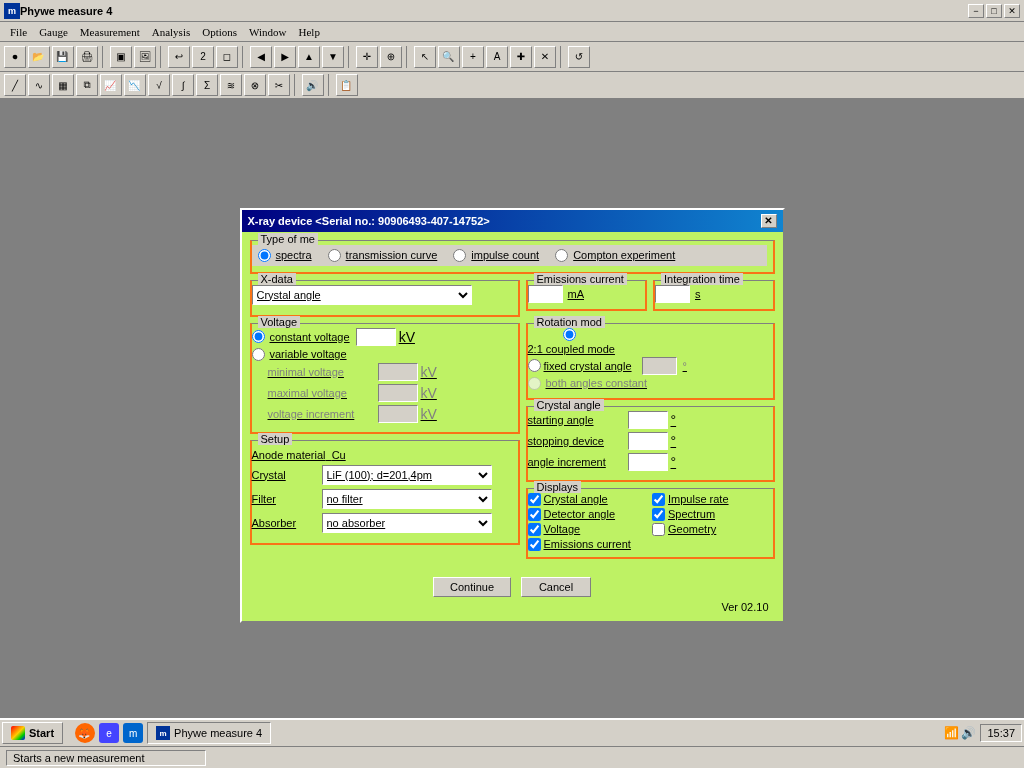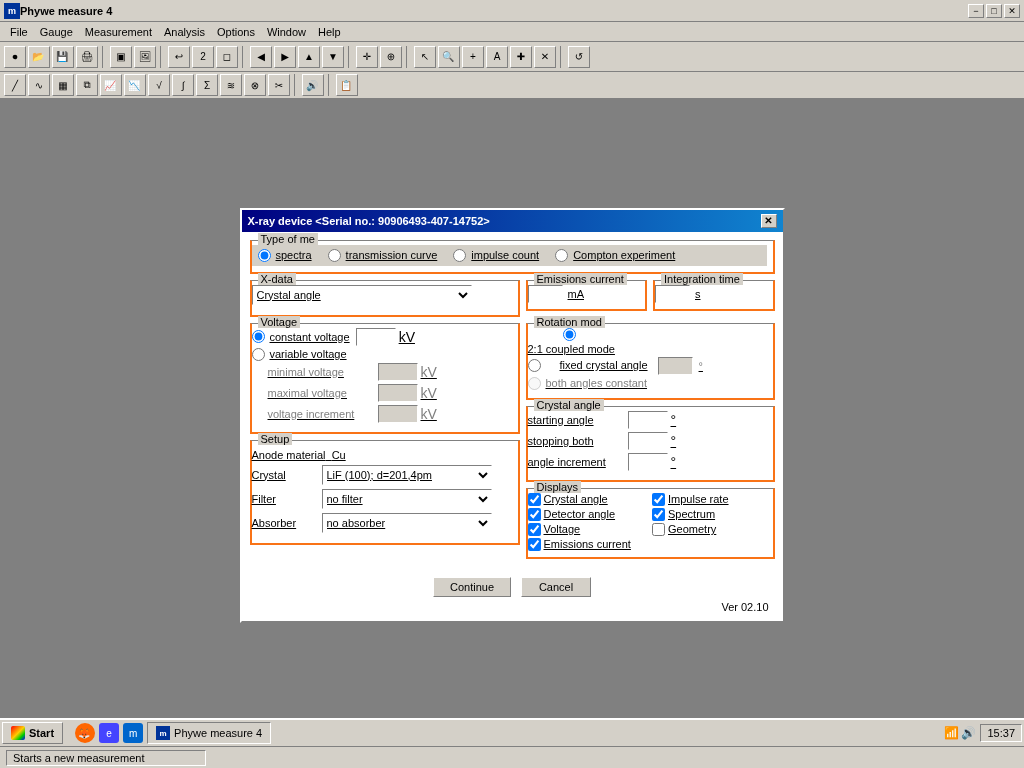--- a/index.html
+++ b/index.html
@@ -58,20 +58,21 @@
     }
 
     
     .menubar {
       background: #d4d0c8;
       height: 20px;
       display: flex;
       align-items: center;
       padding: 0 4px;
       border-bottom: 1px solid #808080;
+      font-family: Liberation Serif, serif;
     }
     .menu-item {
       padding: 2px 6px;
       font-size: 11px;
       cursor: pointer;
     }
 
     
     .toolbar {
       background: #d4d0c8;
@@ -117,21 +118,21 @@
       left: 0;
       right: 0;
       bottom: 40px;
       display: flex;
       align-items: center;
       justify-content: center;
     }
 
     
     .dialog {
-      background: #ffffff;
+      background: #bef264;
       border: 2px solid;
       border-top-color: #ffffff;
       border-left-color: #ffffff;
       border-right-color: #808080;
       border-bottom-color: #808080;
       width: 545px;
       position: relative;
     }
     .dialog-titlebar {
       background: linear-gradient(to right, #000080, #1084d0);
@@ -651,21 +652,21 @@
 
           <div class="group-box">
             <span class="group-label">Rotation mod</span>
             <div class="radio-row">
               <label style="display:flex;align-items:center;gap:2px;flex-direction:column;">
                 <input type="radio" name="rotation" checked="" style="">
                 <span>2:1 coupled mode</span>
               </label>
             </div>
             <div class="rot-field-row">
-              <label style="display:flex;align-items:flex-start;gap:16px;">
+              <label style="display:flex;align-items:center;gap:0;">
                 <input type="radio" name="rotation" style="">
                 <span>fixed crystal angle</span>
               </label>
               <input type="text" disabled="" style="width: 35px; margin-left: 6px; color: rgb(128, 128, 128);">
               <span style="margin-left:2px;color:#808080;">°</span>
             </div>
             <div class="radio-row">
               <label style="display:flex;align-items:center;gap:2px;color:#808080;">
                 <input type="radio" name="rotation" disabled="" style="">
                 <span>both angles constant</span>
@@ -674,21 +675,21 @@
           </div>
 
           <div class="group-box">
             <span class="group-label">Crystal angle</span>
             <div class="angle-row">
               <span class="angle-label">starting angle</span>
               <input type="text" style="width: 40px;">
               <span class="inline-unit">°</span>
             </div>
             <div class="angle-row">
-              <span class="angle-label">stopping both</span>
+              <span class="angle-label">stopping device</span>
               <input type="text" style="width: 40px;">
               <span class="inline-unit">°</span>
             </div>
             <div class="angle-row">
               <span class="angle-label">angle increment</span>
               <input type="text" style="width: 40px;">
               <span class="inline-unit">°</span>
             </div>
           </div>
 

